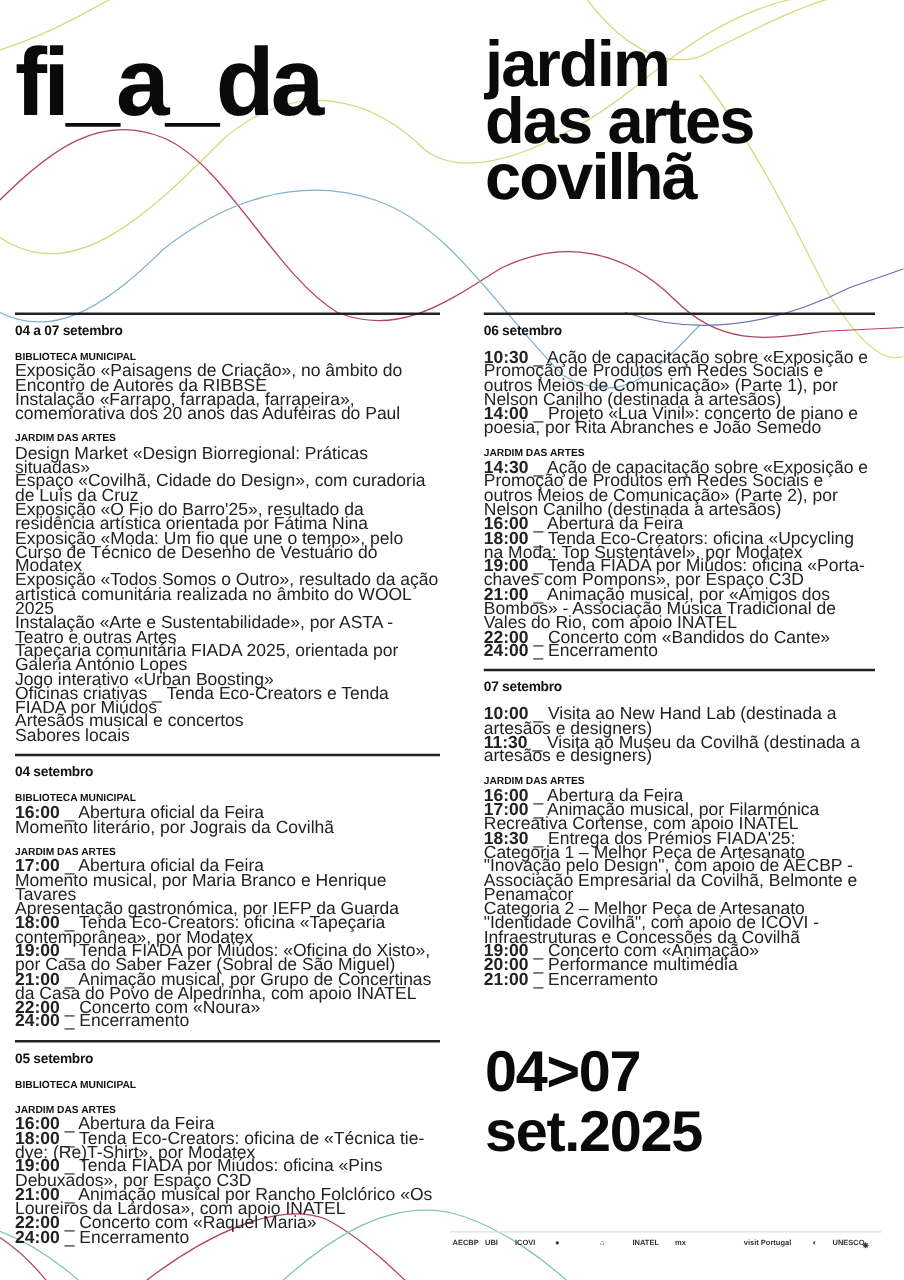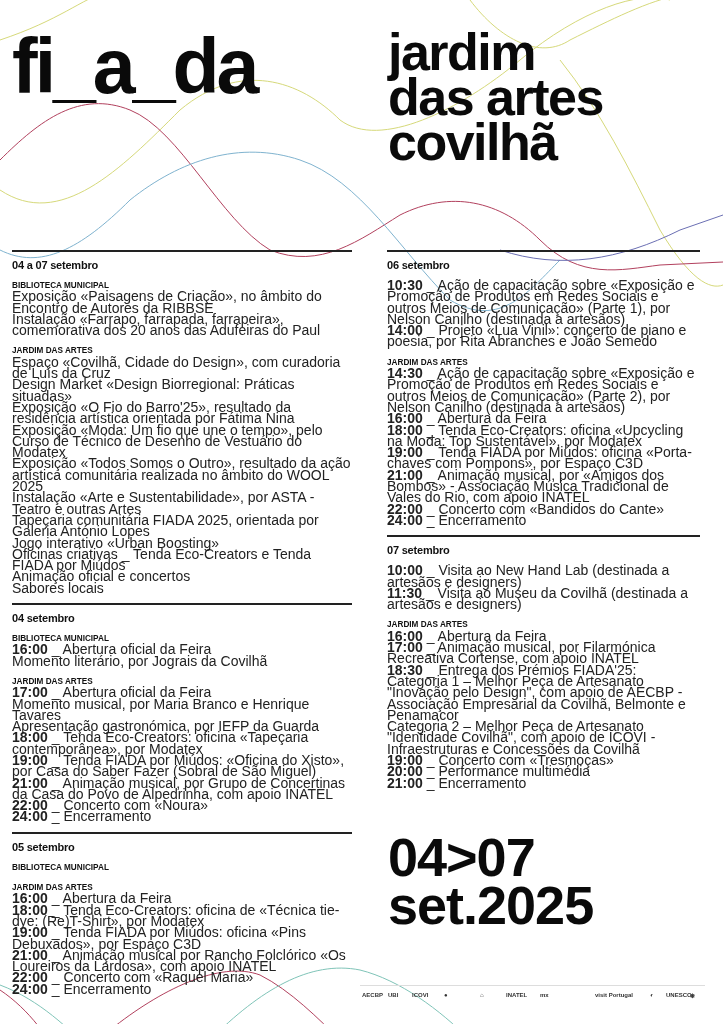--- a/index.html
+++ b/index.html
@@ -26,21 +26,21 @@
   .col-right { left:387px; top:250px; width:313px; }
 
   .day { border-top:2px solid #222; padding-top:7px; margin-bottom:6px; }
   .day-title { font-weight:700; font-size:11px; margin:0 0 9px 0; letter-spacing:-0.2px; }
   .venue { margin-bottom:9px; }
   .venue-name { font-weight:700; font-size:8.2px; line-height:11.3px; }
   .line { font-size:14px; line-height:11.3px; color:#222; }
   .line b { font-weight:700; }
 
   .dates {
-    left:388px; top:833px; font-weight:700; font-size:54px; line-height:48px;
+    left:388px; top:833px; font-weight:700; font-size:46px; line-height:48px;
     letter-spacing:-1px; color:#0a0a0a;
   }
 
   .sponsors { left:360px; top:985px; width:345px; height:26px; border-top:1px solid #ddd; }
   .sponsor {
     position:absolute; top:6px; font-size:6px; font-weight:700; color:#333; white-space:nowrap;
   }
 </style>
 </head>
 <body>
@@ -69,30 +69,30 @@
 <div class="layer col col-left" id="col-left">
     <div class="day">
       <div class="day-title">04 a 07 setembro</div>
       <div class="venue">
         <div class="venue-name">BIBLIOTECA MUNICIPAL</div>
         <div class="line"><span>Exposição «Paisagens de Criação», no âmbito do Encontro de Autores da RIBBSE</span></div>
         <div class="line"><span>Instalação «Farrapo, farrapada, farrapeira», comemorativa dos 20 anos das Adufeiras do Paul</span></div>
       </div>
       <div class="venue">
         <div class="venue-name">JARDIM DAS ARTES</div>
+        <div class="line"><span>Design Market «Design Biorregional: Práticas situadas»</span></div>
         <div class="line"><span>Espaço «Covilhã, Cidade do Design», com curadoria de Luís da Cruz</span></div>
-        <div class="line"><span>Design Market «Design Biorregional: Práticas situadas»</span></div>
         <div class="line"><span>Exposição «O Fio do Barro'25», resultado da residência artística orientada por Fátima Nina</span></div>
         <div class="line"><span>Exposição «Moda: Um fio que une o tempo», pelo Curso de Técnico de Desenho de Vestuário do Modatex</span></div>
         <div class="line"><span>Exposição «Todos Somos o Outro», resultado da ação artística comunitária realizada no âmbito do WOOL 2025</span></div>
         <div class="line"><span>Instalação «Arte e Sustentabilidade», por ASTA - Teatro e outras Artes</span></div>
         <div class="line"><span>Tapeçaria comunitária FIADA 2025, orientada por Galeria António Lopes</span></div>
         <div class="line"><span>Jogo interativo «Urban Boosting»</span></div>
         <div class="line"><span>Oficinas criativas _ Tenda Eco-Creators e Tenda FIADA por Miúdos</span></div>
-        <div class="line"><span>Animação oficial e concertos</span></div>
+        <div class="line"><span>Artesãos musical e concertos</span></div>
         <div class="line"><span>Sabores locais</span></div>
       </div>
     </div>
     <div class="day">
       <div class="day-title">04 setembro</div>
       <div class="venue">
         <div class="venue-name">BIBLIOTECA MUNICIPAL</div>
         <div class="line"><b>16:00</b><span> _ Abertura oficial da Feira</span></div>
         <div class="line"><span>Momento literário, por Jograis da Covilhã</span></div>
       </div>
@@ -148,21 +148,21 @@
         <div class="line"><b>10:00</b><span> _ Visita ao New Hand Lab (destinada a artesãos e designers)</span></div>
         <div class="line"><b>11:30</b><span> _ Visita ao Museu da Covilhã (destinada a artesãos e designers)</span></div>
       </div>
       <div class="venue">
         <div class="venue-name">JARDIM DAS ARTES</div>
         <div class="line"><b>16:00</b><span> _ Abertura da Feira</span></div>
         <div class="line"><b>17:00</b><span> _ Animação musical, por Filarmónica Recreativa Cortense, com apoio INATEL</span></div>
         <div class="line"><b>18:30</b><span> _ Entrega dos Prémios FIADA'25:</span></div>
         <div class="line"><span>Categoria 1 – Melhor Peça de Artesanato "Inovação pelo Design", com apoio de AECBP - Associação Empresarial da Covilhã, Belmonte e Penamacor</span></div>
         <div class="line"><span>Categoria 2 – Melhor Peça de Artesanato "Identidade Covilhã", com apoio de ICOVI - Infraestruturas e Concessões da Covilhã</span></div>
-        <div class="line"><b>19:00</b><span> _ Concerto com «Tresmoças»</span></div>
+        <div class="line"><b>19:00</b><span> _ Concerto com «Animação»</span></div>
         <div class="line"><b>20:00</b><span> _ Performance multimédia</span></div>
         <div class="line"><b>21:00</b><span> _ Encerramento</span></div>
       </div>
     </div>
   </div>
 
 <div class="layer dates">
   <div>04&gt;07</div>
   <div>set.2025</div>
 </div>

